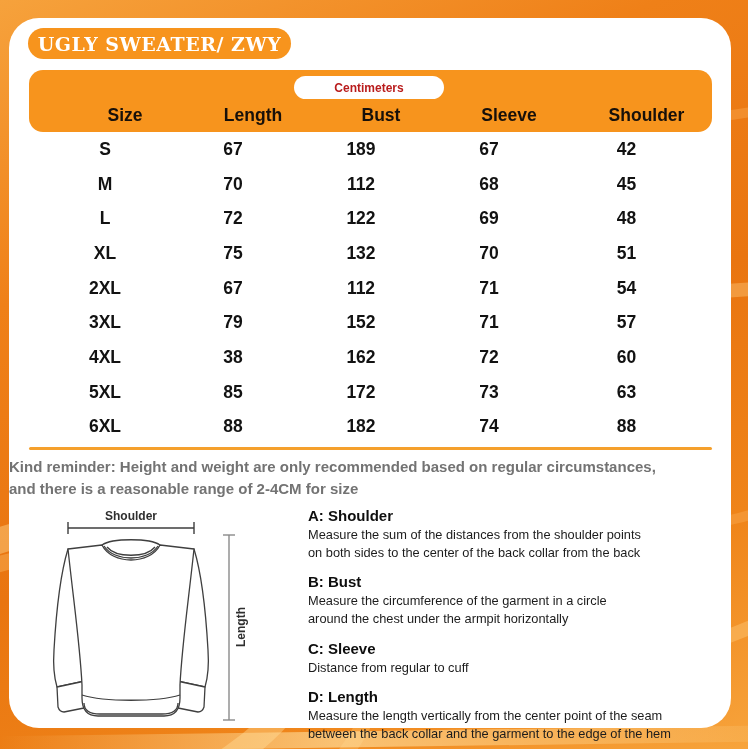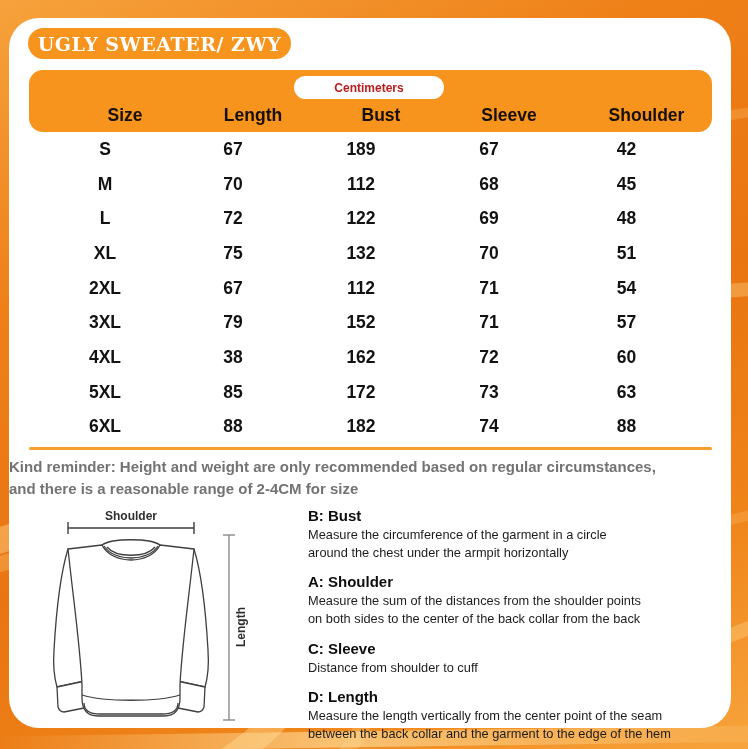--- a/index.html
+++ b/index.html
@@ -182,32 +182,32 @@
 
         <path d="M48,10 C58,3 96,3 106,10" fill="none"></path>
         <path d="M50,11 C60,27 94,27 104,11" fill="none"></path>
         <path d="M53,12 C62,23 92,23 101,12" fill="none"></path>
       </g>
     </svg>
   </div>
 
   <div class="guide">
     <div class="guide-item">
+      <h3>A: Shoulder</h3>
+      <p>Measure the sum of the distances from the shoulder points
+on both sides to the center of the back collar from the back</p>
+    </div>
+    <div class="guide-item">
       <h3>B: Bust</h3>
       <p>Measure the circumference of the garment in a circle
 around the chest under the armpit horizontally</p>
     </div>
     <div class="guide-item">
-      <h3>A: Shoulder</h3>
-      <p>Measure the sum of the distances from the shoulder points
-on both sides to the center of the back collar from the back</p>
-    </div>
-    <div class="guide-item">
       <h3>C: Sleeve</h3>
-      <p>Distance from shoulder to cuff</p>
+      <p>Distance from regular to cuff</p>
     </div>
     <div class="guide-item">
       <h3>D: Length</h3>
       <p>Measure the length vertically from the center point of the seam
 between the back collar and the garment to the edge of the hem</p>
     </div>
   </div>
 
 </div>
 

